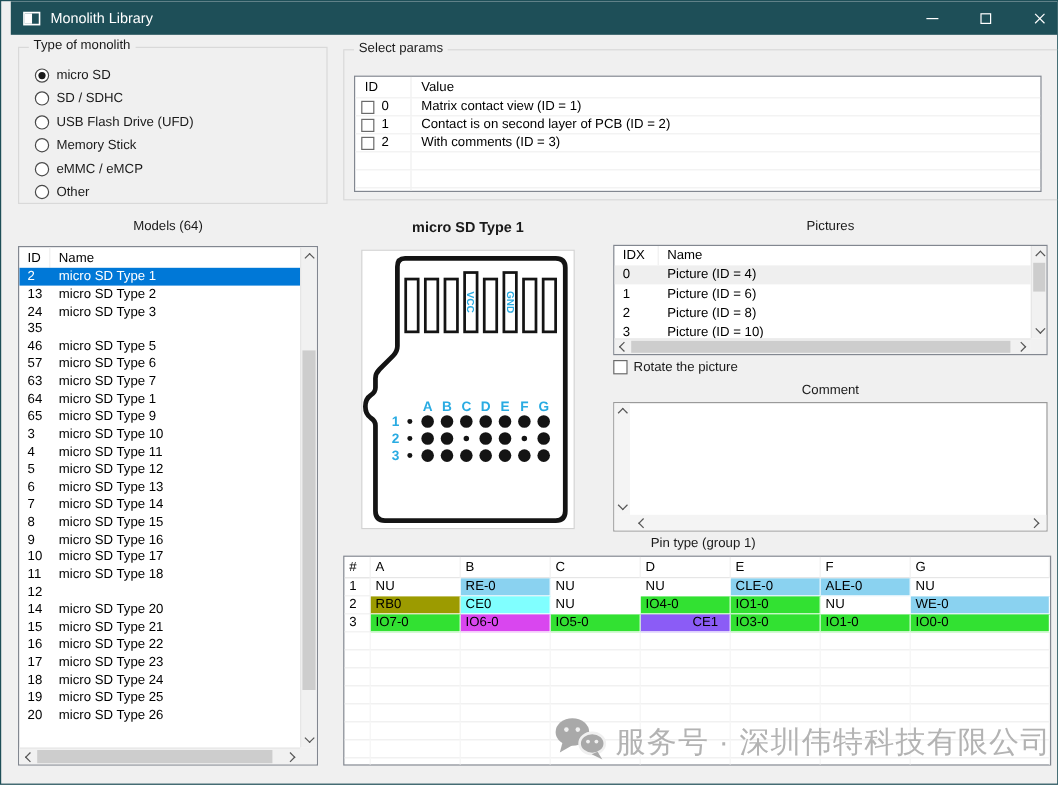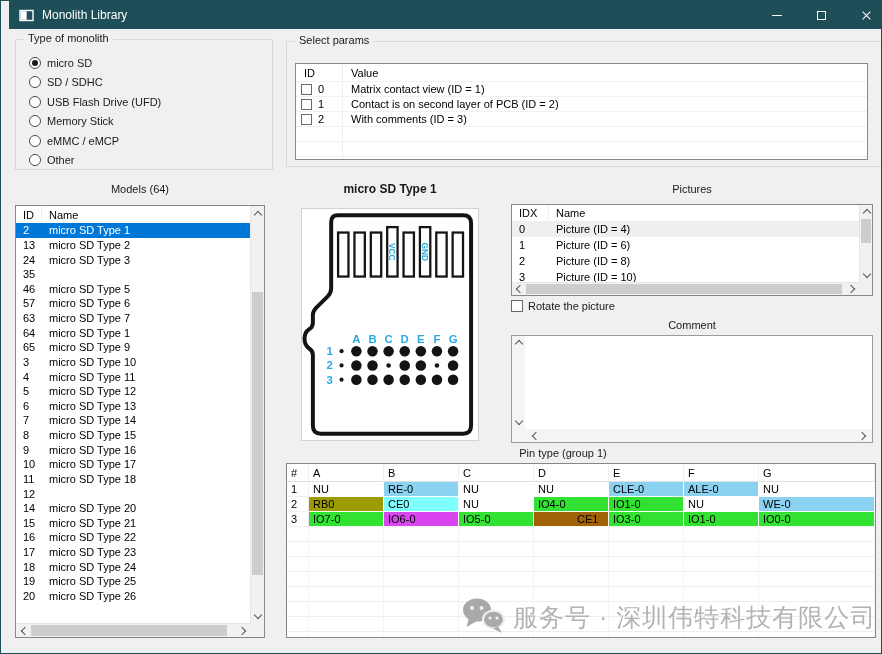--- a/index.html
+++ b/index.html
@@ -69,21 +69,21 @@
   .chev.up{transform:rotate(225deg);margin-top:3px;}
   .chev.down{transform:rotate(45deg);margin-bottom:3px;}
   .chev.lft{transform:rotate(135deg);margin-left:3px;}
   .chev.rgt{transform:rotate(-45deg);margin-right:3px;}
   
   .section-label{position:absolute;font-size:11px;color:#1a1a1a;text-align:center;}
   .models-label{left:14px;top:182px;width:250px;}
   .preview-title{left:300px;top:181px;width:178px;font-weight:bold;font-size:12px;}
   .pictures-label{left:510px;top:182px;width:362px;}
   .comment-label{left:510px;top:318px;width:362px;}
-  .pin-label{left:267px;top:446px;width:590px;}
+  .pin-label{left:290px;top:446px;width:590px;}
   
   .card-box{position:absolute;left:300px;top:207px;width:178px;height:233px;background:#fff;border:1px solid #d2d2d2;}
   
   .comment-box{position:absolute;left:510px;top:334px;width:362px;height:108px;background:#fff;border:1px solid #9a9a9a;}
   .cb-vstrip{position:absolute;left:0;top:0;bottom:13px;width:13px;background:#f4f4f4;}
   .cb-hstrip{position:absolute;left:0;right:0;bottom:0;height:13px;background:#f4f4f4;display:flex;align-items:center;justify-content:space-between;padding:0 4px 0 18px;}
   .cb-vstrip .sb-btn{width:13px;height:13px;}
   
   .rotate-row{position:absolute;left:510px;top:299px;display:flex;align-items:center;gap:5px;cursor:pointer;}
   
@@ -482,21 +482,21 @@
           <span class="pc data" style="background: rgb(50, 225, 50);">IO4-0</span>
           <span class="pc data" style="background: rgb(50, 225, 50);">IO1-0</span>
           <span class="pc data" style="background: rgb(255, 255, 255);">NU</span>
           <span class="pc data cg" style="background: rgb(138, 210, 240);">WE-0</span>
         </div>
         <div class="pinrow">
           <span class="pc c0">3</span>
           <span class="pc data" style="background: rgb(50, 225, 50);">IO7-0</span>
           <span class="pc data" style="background: #d946ef;">IO6-0</span>
           <span class="pc data" style="background: rgb(50, 225, 50);">IO5-0</span>
-          <span class="pc data" style="background: #a16207; padding-left: 43px;">CE1</span>
+          <span class="pc data" style="background: #8b5cf6; padding-left: 43px;">CE1</span>
           <span class="pc data" style="background: rgb(50, 225, 50);">IO3-0</span>
           <span class="pc data" style="background: rgb(50, 225, 50);">IO1-0</span>
           <span class="pc data cg" style="background: rgb(50, 225, 50);">IO0-0</span>
         </div>
         <div class="pinrow emptyrow">
           <span class="pc c0"></span>
           <span class="pc"></span>
           <span class="pc"></span>
           <span class="pc"></span>
           <span class="pc"></span>

